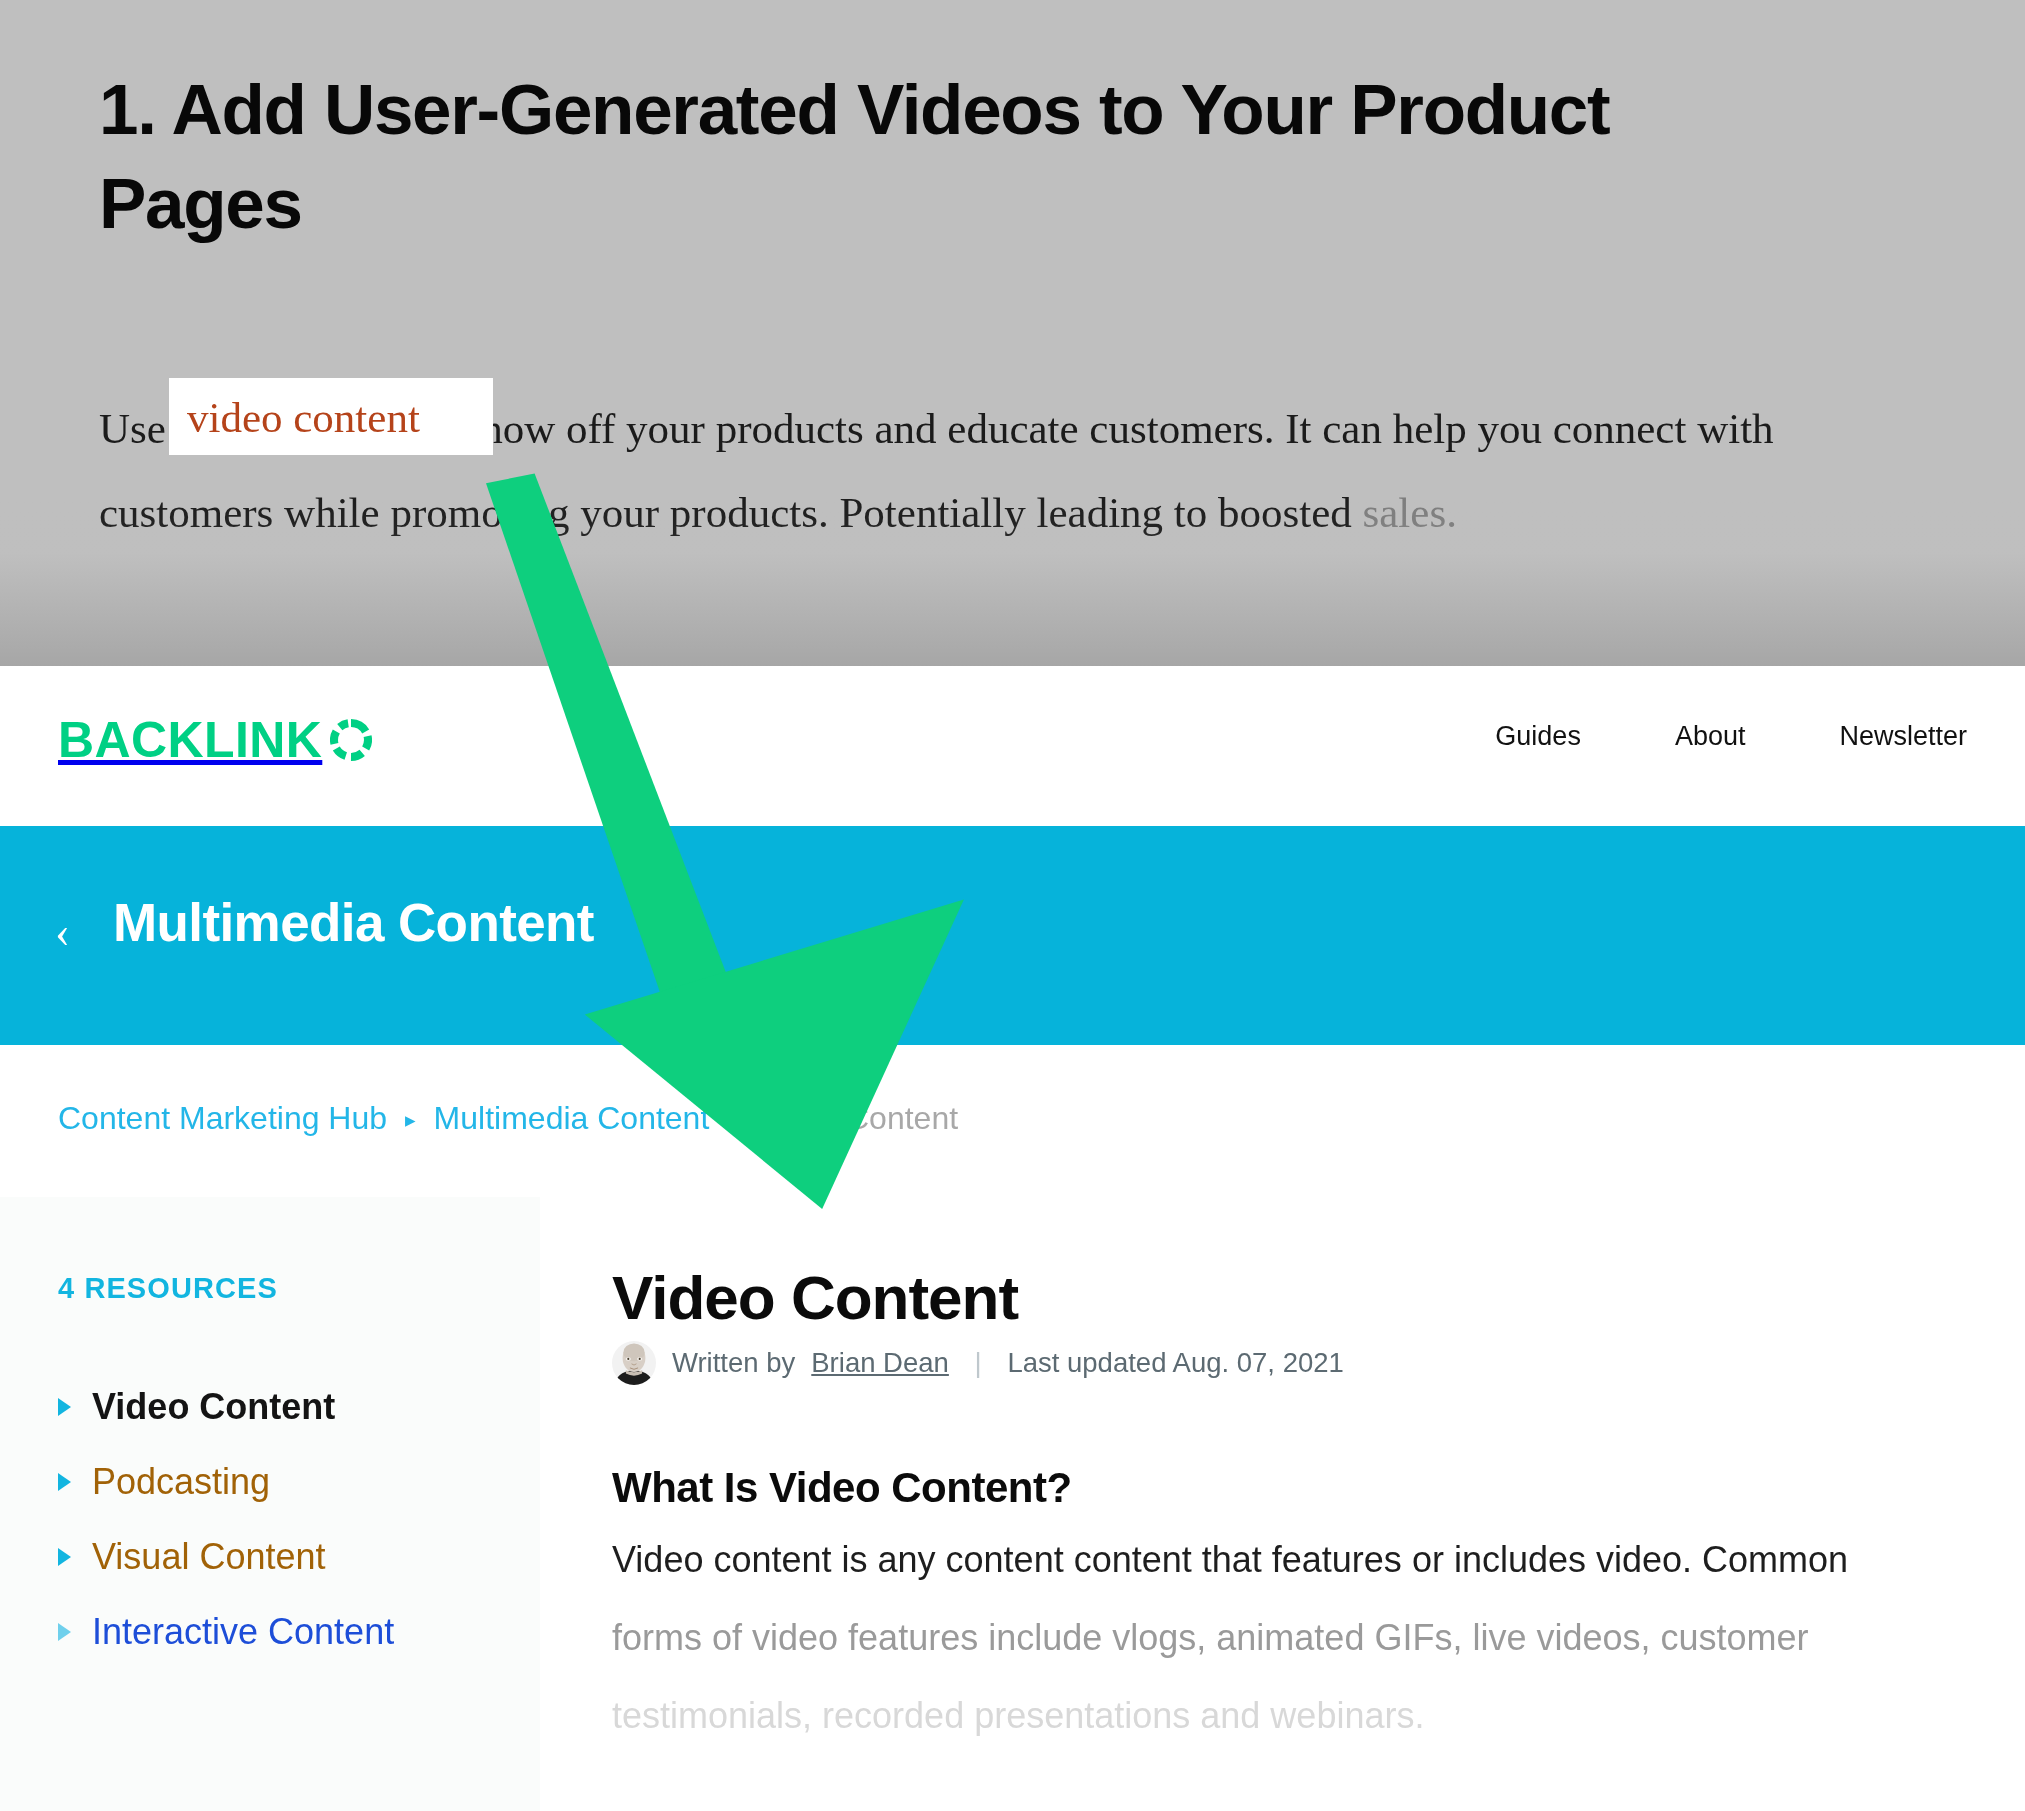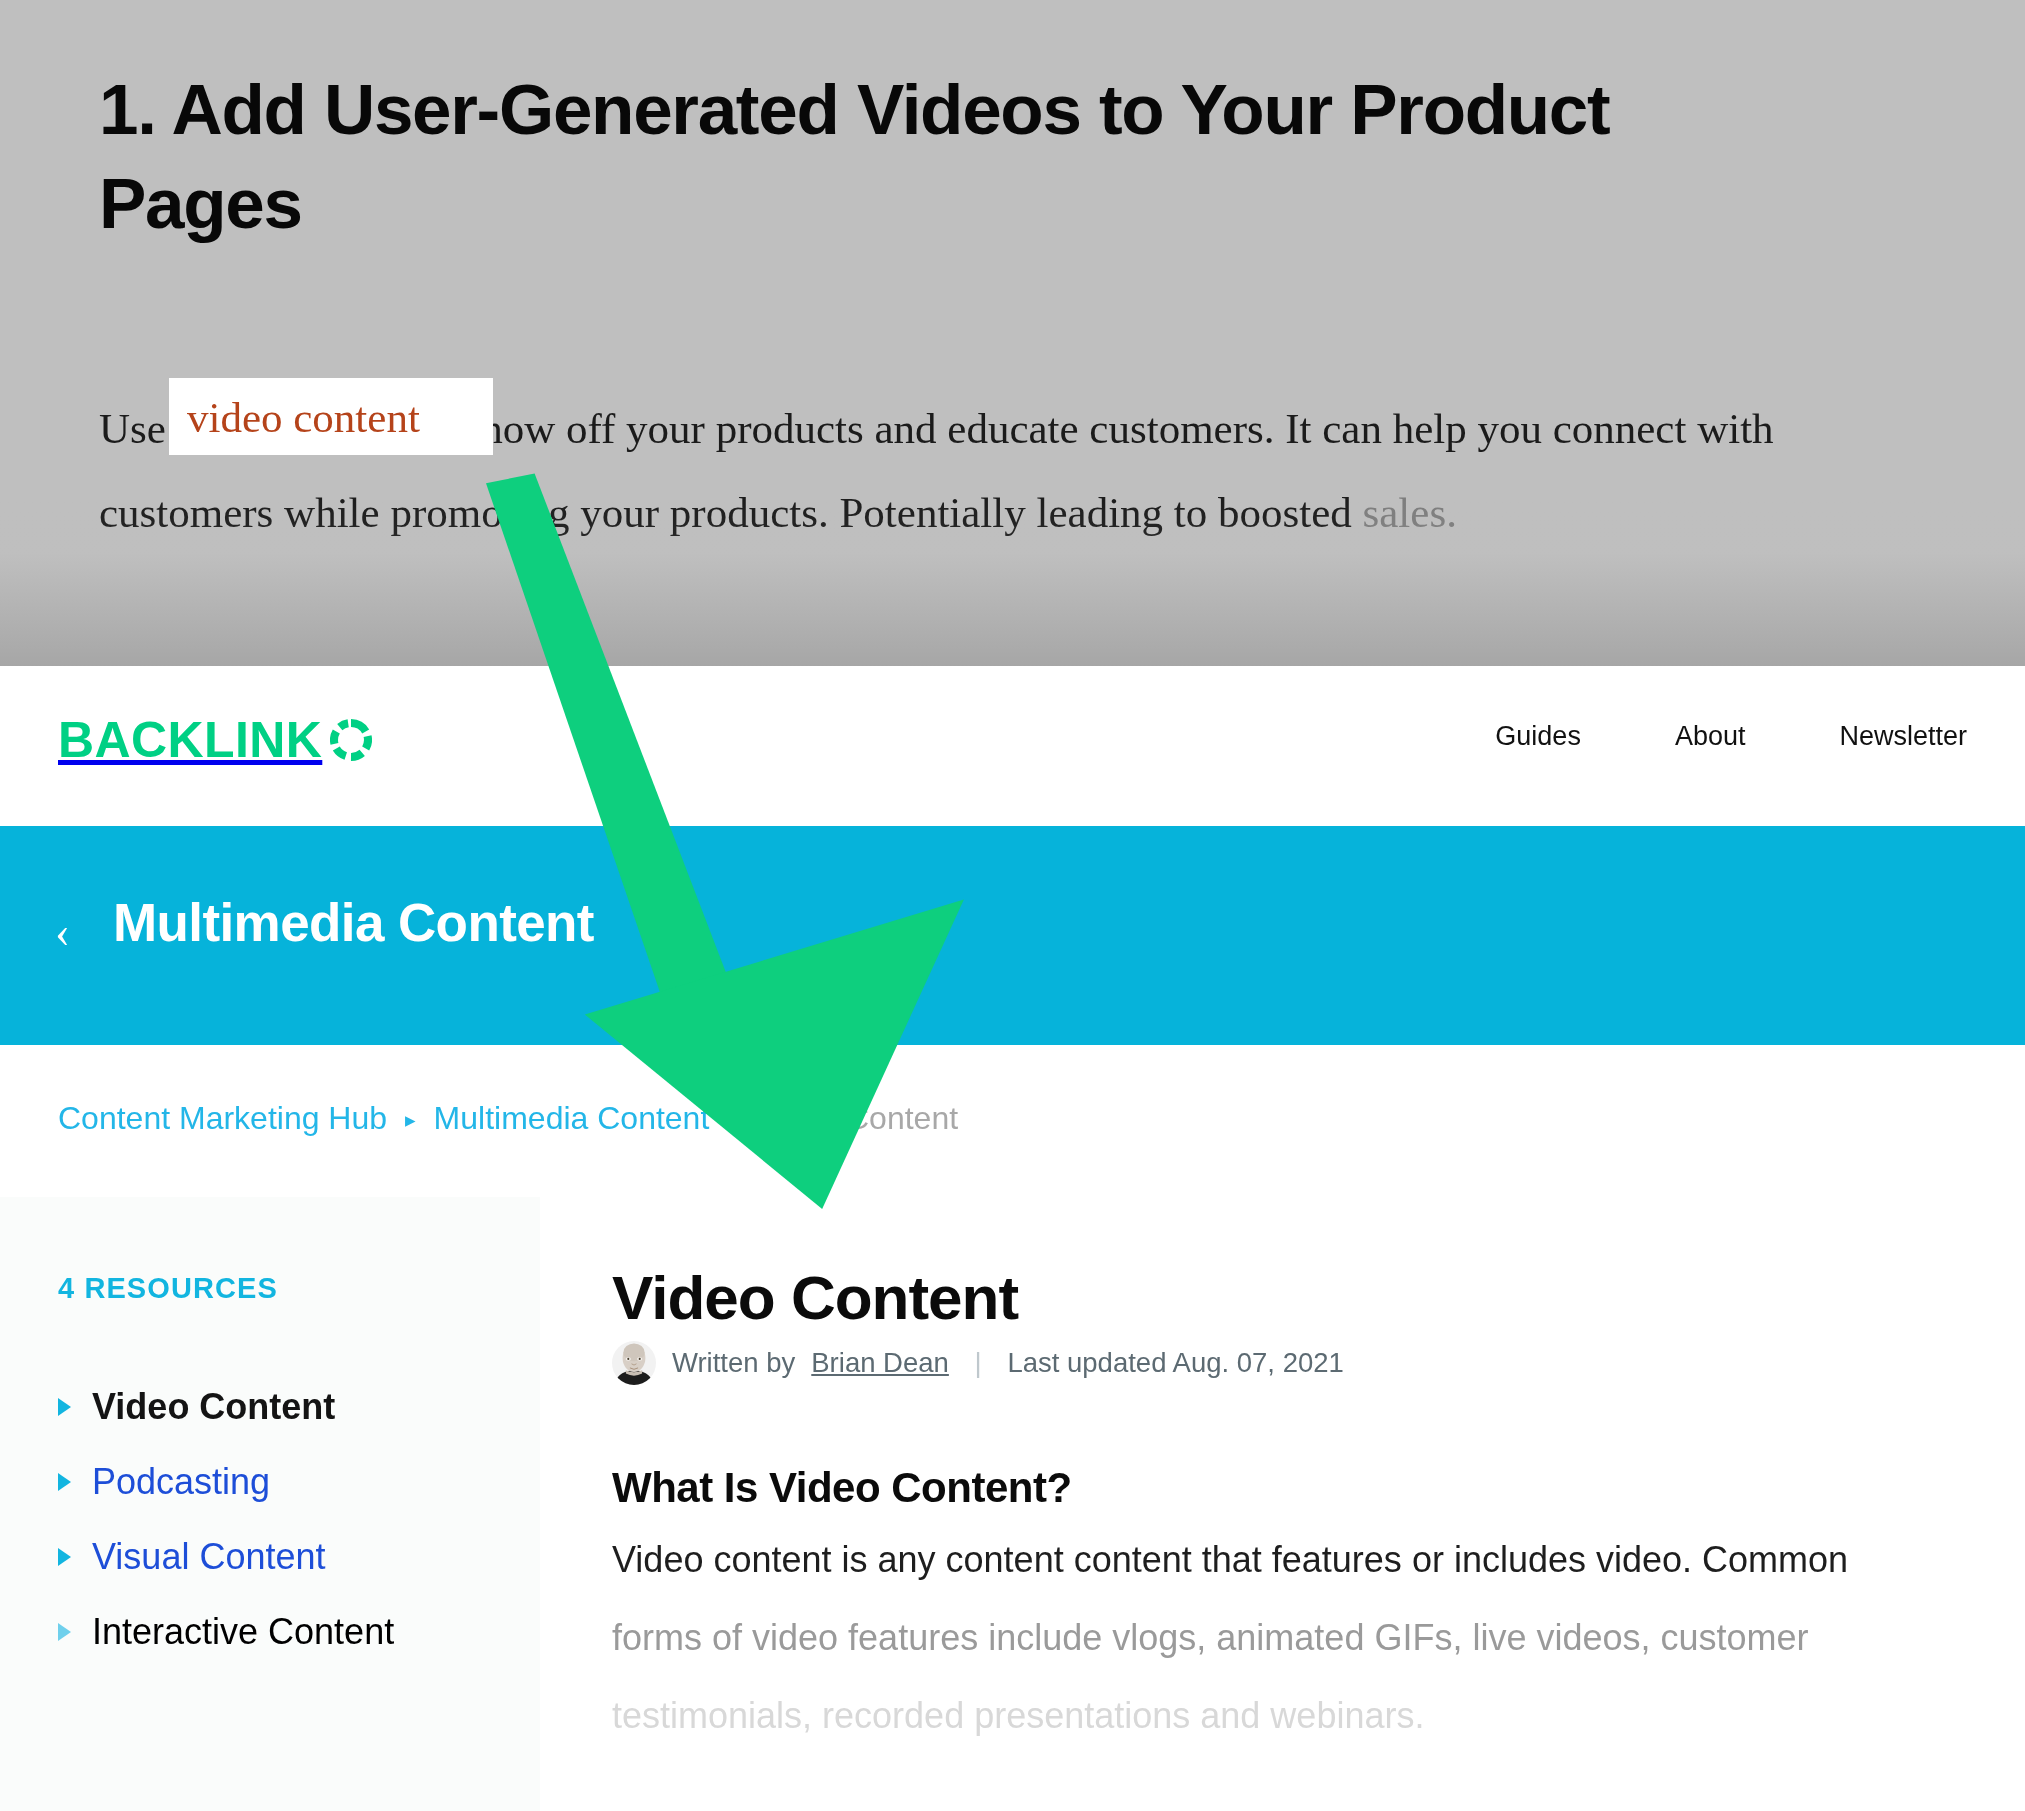--- a/index.html
+++ b/index.html
@@ -228,28 +228,28 @@
     width: 0;
     height: 0;
     border-left: 13.8px solid #12b5e0;
     border-top: 9px solid transparent;
     border-bottom: 9px solid transparent;
     flex: 0 0 auto;
   }
   .sb-label {
     font-family: "Liberation Sans", sans-serif;
     font-size: 36px;
-    color: #1d4ed8;
+    color: #a16207;
     white-space: nowrap;
   }
   .sb-item.active .sb-label {
     font-weight: 700;
     color: #141414;
   }
-  .sb-item.dim .sb-label { color: #000000; }
+  .sb-item.dim .sb-label { color: #1d4ed8; }
   .sb-item.dim .sb-bullet { border-left-color: #6fd0ec; }
 
   
   #main {
     position: absolute;
     left: 612px;
     top: 1197px;
     width: 1377px;
     height: 614px;
     overflow: hidden;

